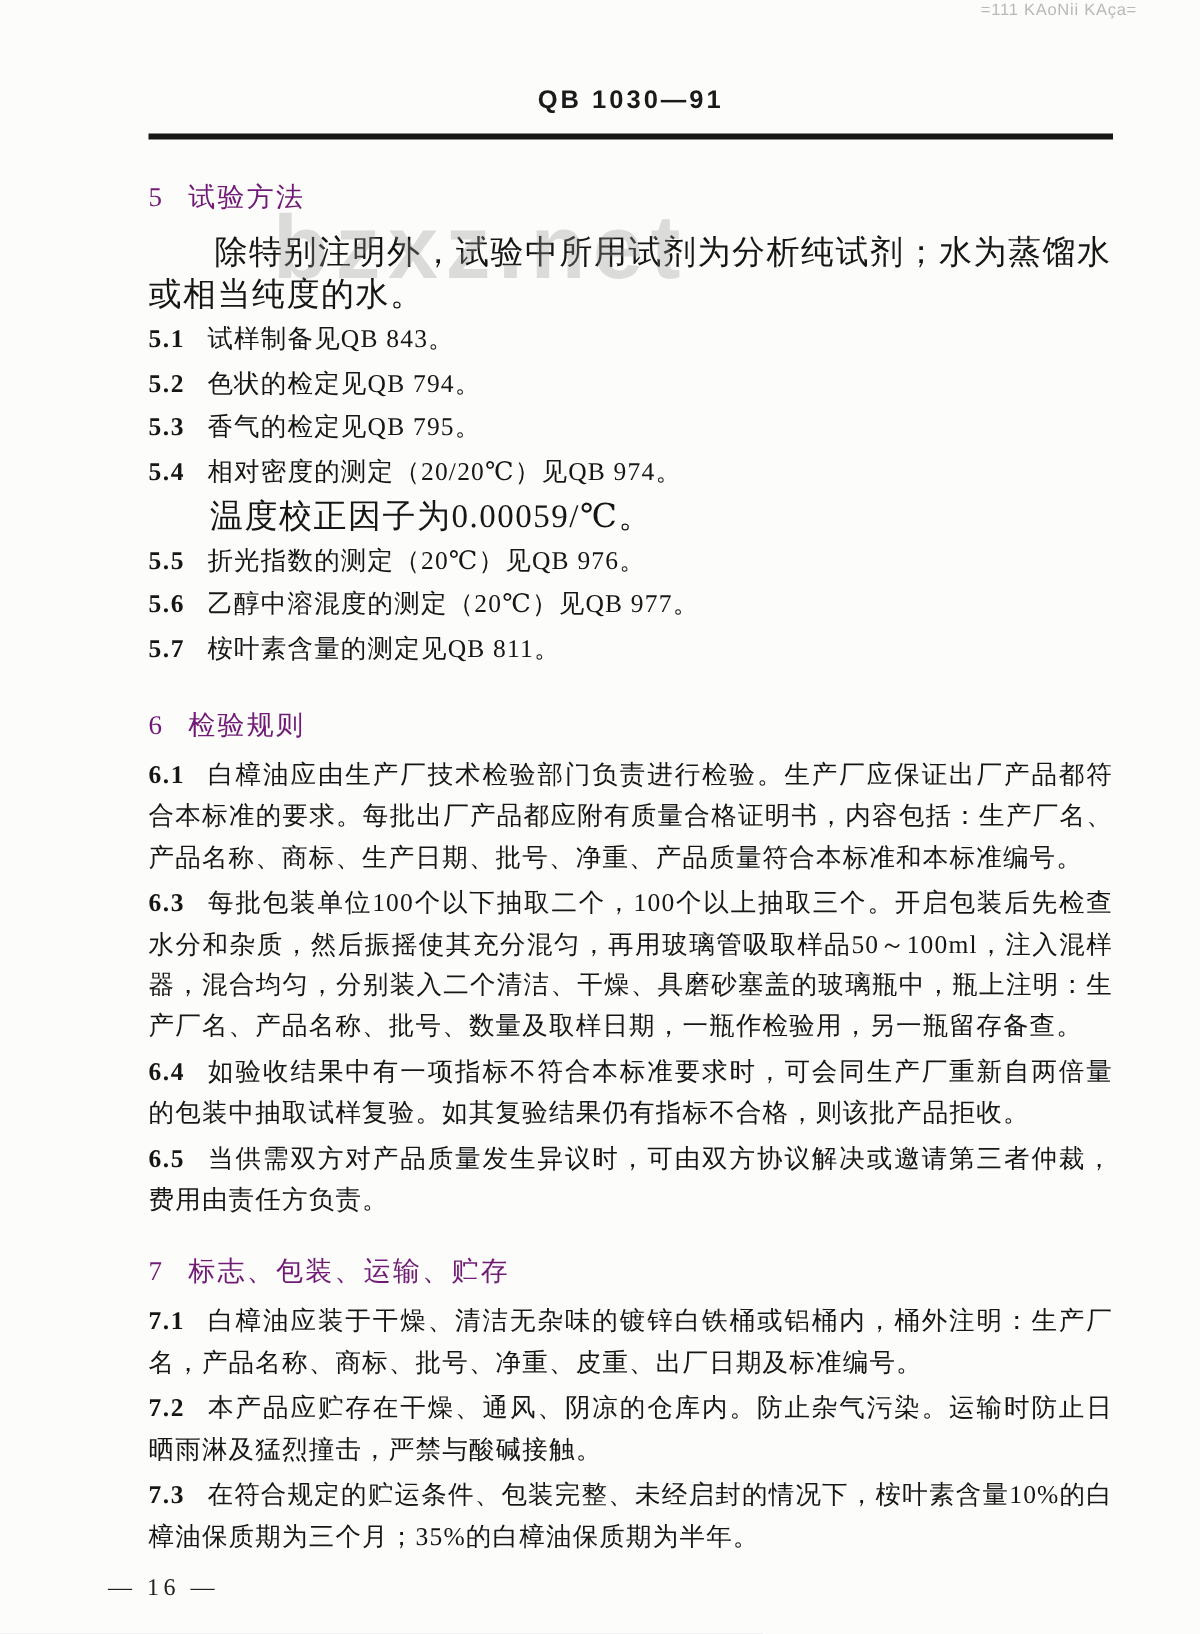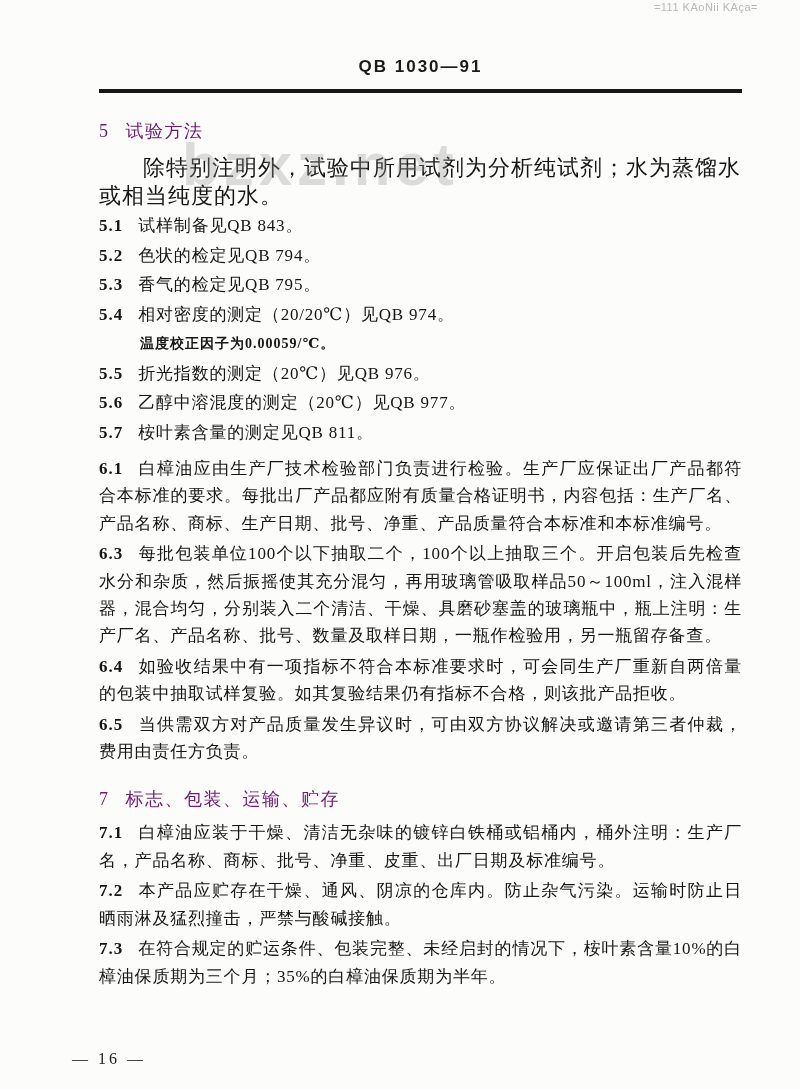--- a/index.html
+++ b/index.html
@@ -81,24 +81,23 @@
   }
   .clause .cnum {
     font-weight: bold;
     margin-right: 15px;
     letter-spacing: 1px;
   }
   .list-clause { line-height: 29.5px; text-align: left; }
   .sec5-list { margin-top: 1px; }
   .clause-note {
     padding-left: 41px;
-    font-size: 14px;
+    font-size: 22px;
     line-height: 29.5px;
     letter-spacing: 1px;
-    font-weight: bold;
   }
   .para-clause { line-height: 27.4px; margin-top: 3px; }
   .sec-body { margin-top: 8px; }
   .footer {
     position: absolute;
     left: 72px;
     top: 1050px;
     font-size: 16px;
     letter-spacing: 3px;
     color: #222;
@@ -141,20 +140,23 @@
         <span class="cnum">5.5</span><span>折光指数的测定（20℃）见QB 976。</span>
       </p>
       <p class="clause list-clause">
         <span class="cnum">5.6</span><span>乙醇中溶混度的测定（20℃）见QB 977。</span>
       </p>
       <p class="clause list-clause">
         <span class="cnum">5.7</span><span>桉叶素含量的测定见QB 811。</span>
       </p>
     </div>
 
+    <h2 class="sec-heading sec6-heading">
+      <span class="sec-num">6</span><span>检验规则</span>
+    </h2>
 
     <div class="sec-body">
       <p class="clause para-clause">
         <span class="cnum">6.1</span><span>白樟油应由生产厂技术检验部门负责进行检验。生产厂应保证出厂产品都符合本标准的要求。每批出厂产品都应附有质量合格证明书，内容包括：生产厂名、产品名称、商标、生产日期、批号、净重、产品质量符合本标准和本标准编号。</span>
       </p>
       <p class="clause para-clause">
         <span class="cnum">6.3</span><span>每批包装单位100个以下抽取二个，100个以上抽取三个。开启包装后先检查水分和杂质，然后振摇使其充分混匀，再用玻璃管吸取样品50～100ml，注入混样器，混合均匀，分别装入二个清洁、干燥、具磨砂塞盖的玻璃瓶中，瓶上注明：生产厂名、产品名称、批号、数量及取样日期，一瓶作检验用，另一瓶留存备查。</span>
       </p>
       <p class="clause para-clause">
         <span class="cnum">6.4</span><span>如验收结果中有一项指标不符合本标准要求时，可会同生产厂重新自两倍量的包装中抽取试样复验。如其复验结果仍有指标不合格，则该批产品拒收。</span>

